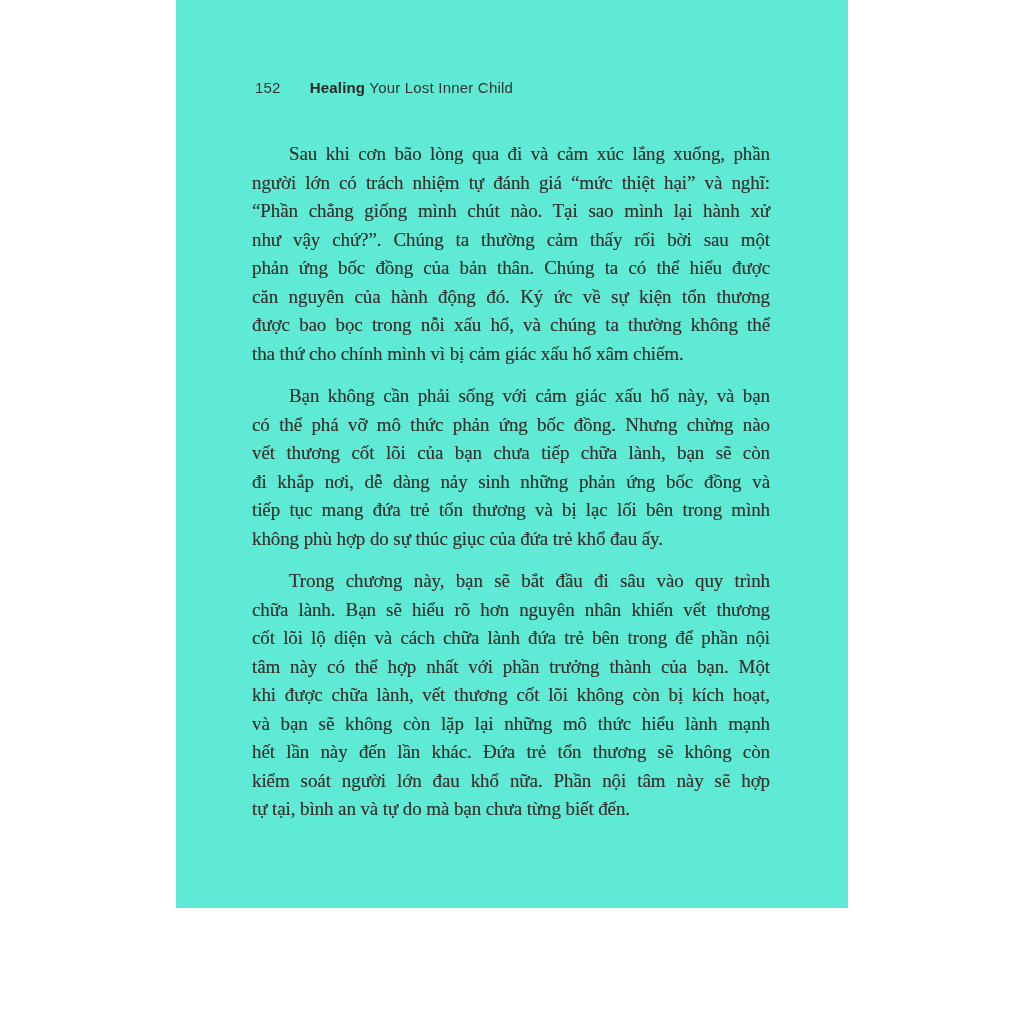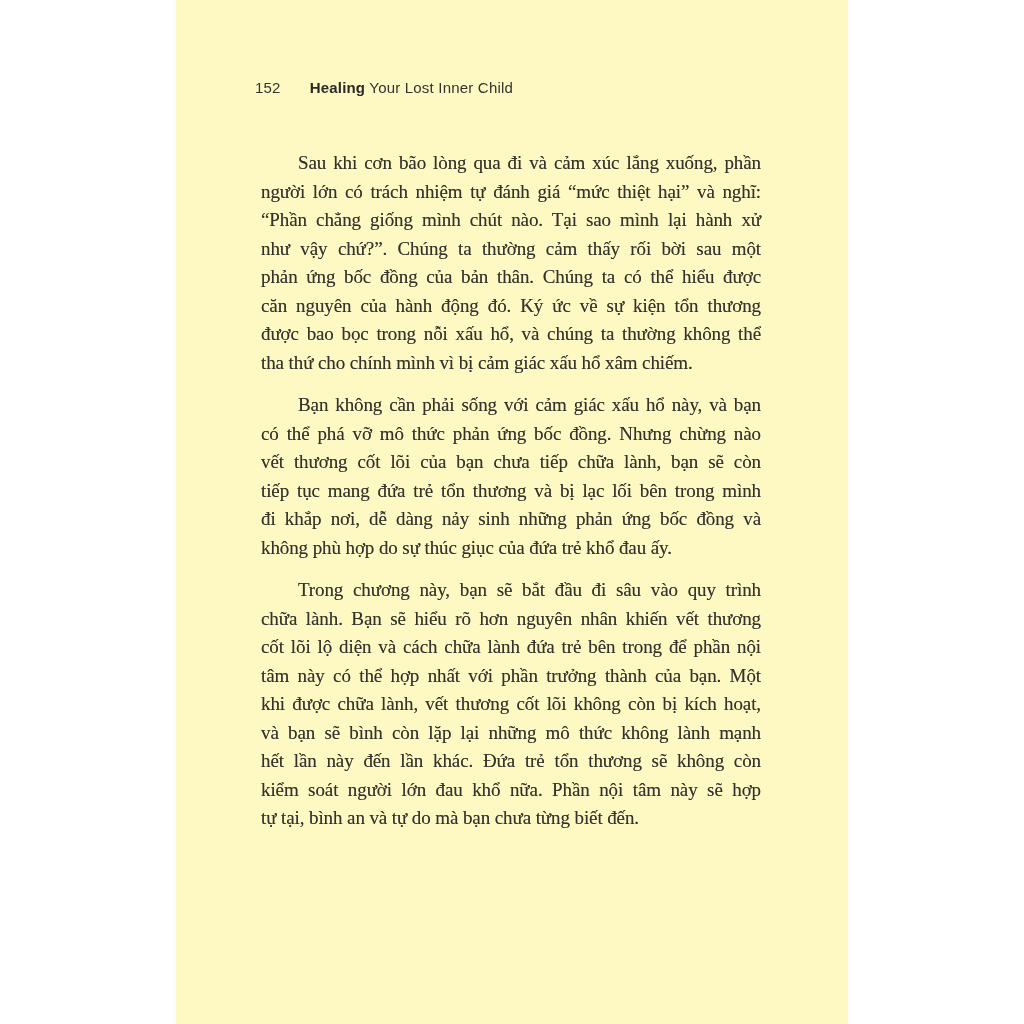--- a/index.html
+++ b/index.html
@@ -8,22 +8,22 @@
     width: 1024px;
     height: 1024px;
     background: #ffffff;
     overflow: hidden;
   }
   .paper {
     position: absolute;
     left: 176px;
     top: 0;
     width: 672px;
-    height: 1024px;
-    background: #fef9c3;
+    height: 908px;
+    background: #5eead4;
     box-shadow: 0 0 5px rgba(120,115,105,0.06);
   }
   .page-header {
     position: absolute;
     left: 79px;
     top: 78px;
     display: flex;
     align-items: baseline;
     font-family: "Liberation Sans", sans-serif;
     font-size: 15px;
@@ -50,21 +50,21 @@
     left: 76px;
     top: 140px;
     width: 518px;
     font-family: "Liberation Serif", "DejaVu Serif", serif;
     font-size: 19px;
     line-height: 28.5px;
     color: #34322d;
     letter-spacing: -0.1px;
     text-shadow: 0 0 0.6px rgba(70,66,60,0.55);
   }
-  .paragraph { margin: 9px; }
+  .paragraph { margin: 0; }
   .paragraph + .paragraph { margin-top: 14px; }
   .line {
     text-align: justify;
     text-align-last: justify;
     white-space: normal;
   }
   .line.first { text-indent: 37px; }
   .line.last { text-align-last: left; }
 </style>
 </head>
@@ -87,31 +87,31 @@
       <div class="line">phản ứng bốc đồng của bản thân. Chúng ta có thể hiểu được</div>
       <div class="line">căn nguyên của hành động đó. Ký ức về sự kiện tổn thương</div>
       <div class="line">được bao bọc trong nỗi xấu hổ, và chúng ta thường không thể</div>
       <div class="line last">tha thứ cho chính mình vì bị cảm giác xấu hổ xâm chiếm.</div>
     </div>
 
     <div class="paragraph">
       <div class="line first">Bạn không cần phải sống với cảm giác xấu hổ này, và bạn</div>
       <div class="line">có thể phá vỡ mô thức phản ứng bốc đồng. Nhưng chừng nào</div>
       <div class="line">vết thương cốt lõi của bạn chưa tiếp chữa lành, bạn sẽ còn</div>
+      <div class="line">đi khắp nơi, dễ dàng nảy sinh những phản ứng bốc đồng và</div>
       <div class="line">tiếp tục mang đứa trẻ tổn thương và bị lạc lối bên trong mình</div>
-      <div class="line">đi khắp nơi, dễ dàng nảy sinh những phản ứng bốc đồng và</div>
       <div class="line last">không phù hợp do sự thúc giục của đứa trẻ khổ đau ấy.</div>
     </div>
 
     <div class="paragraph">
       <div class="line first">Trong chương này, bạn sẽ bắt đầu đi sâu vào quy trình</div>
       <div class="line">chữa lành. Bạn sẽ hiểu rõ hơn nguyên nhân khiến vết thương</div>
       <div class="line">cốt lõi lộ diện và cách chữa lành đứa trẻ bên trong để phần nội</div>
       <div class="line">tâm này có thể hợp nhất với phần trưởng thành của bạn. Một</div>
       <div class="line">khi được chữa lành, vết thương cốt lõi không còn bị kích hoạt,</div>
-      <div class="line">và bạn sẽ bình còn lặp lại những mô thức không lành mạnh</div>
+      <div class="line">và bạn sẽ không còn lặp lại những mô thức hiểu lành mạnh</div>
       <div class="line">hết lần này đến lần khác. Đứa trẻ tổn thương sẽ không còn</div>
       <div class="line">kiểm soát người lớn đau khổ nữa. Phần nội tâm này sẽ hợp</div>
       <div class="line last">tự tại, bình an và tự do mà bạn chưa từng biết đến.</div>
     </div>
 
   </div>
 </div>
 
 </body></html>

